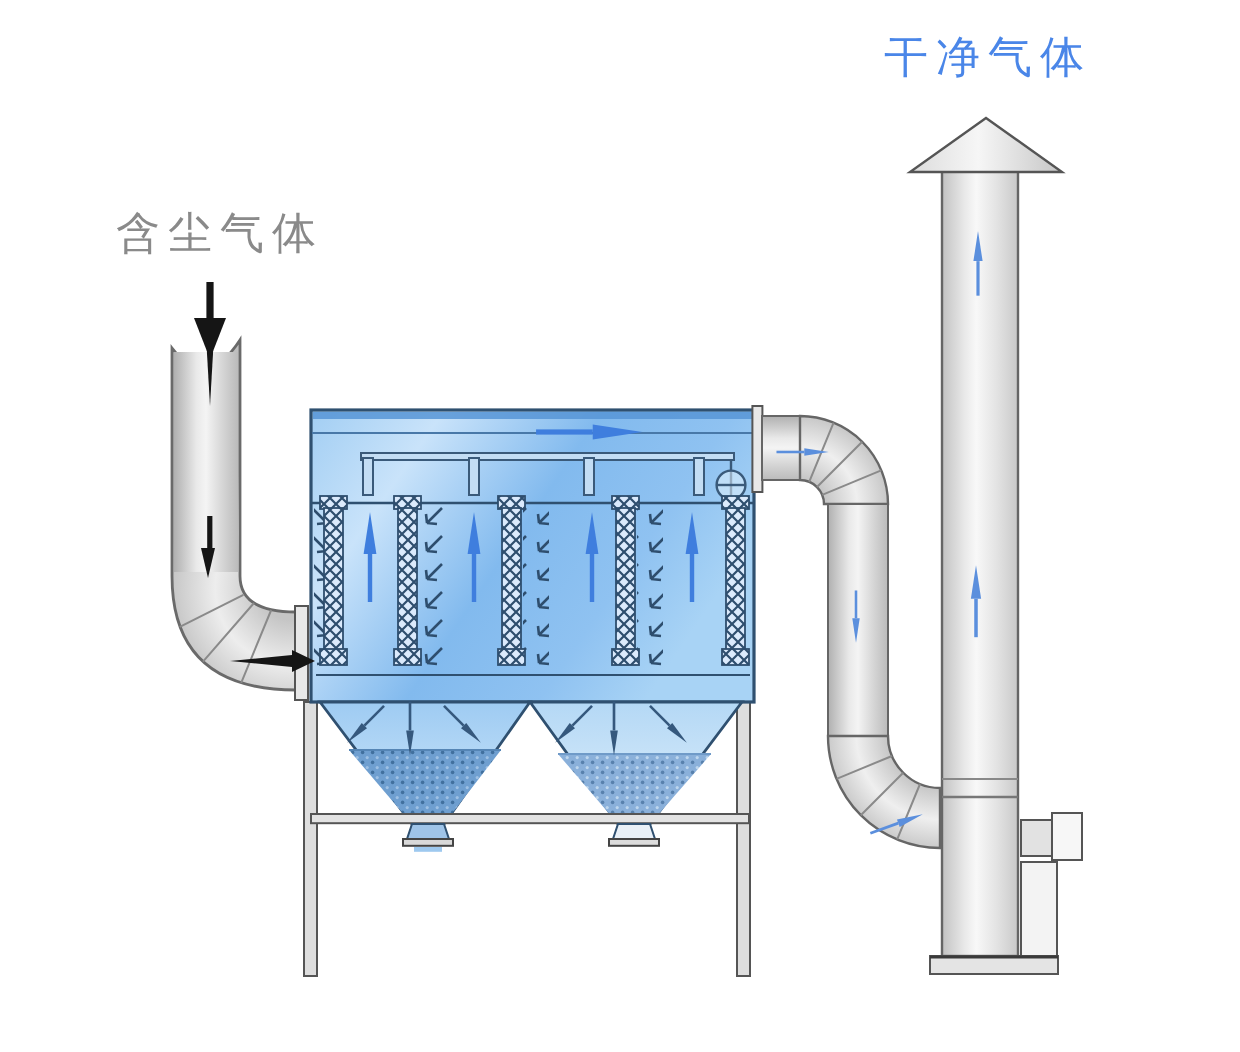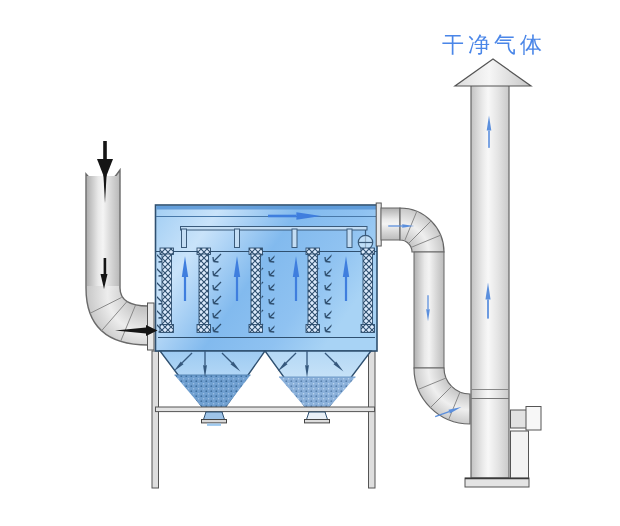--- a/index.html
+++ b/index.html
@@ -1,20 +1,20 @@
 <!DOCTYPE html>
 <html style="--inlet_label: #8a8a8a; --clean_label: #4a86e8; --outline_dark: #2f5070; --hatch_line: #2e4e6e; --housing_light: #c9e3fa; --housing_mid: #82baee; --flow_arrow_blue: #3f7ede; --duct_arrow_blue: #5b8fdd; --hopper_arrow_navy: #35587d; --dust_fill: #6f9fd0; --dust_fill_light: #8ab0da; --black_arrow: #151515; --metal_edge: #666666;"><head>
 <meta charset="utf-8">
 <style>
   html,body{margin:0;padding:0;background:#fff;}
   .canvas{position:relative;width:620px;height:526px;background:#ffffff;overflow:hidden;
           font-family:"Liberation Sans",sans-serif;}
   .label{position:absolute;font-size:22px;letter-spacing:4px;white-space:nowrap;line-height:1;}
   #label-inlet{left:58px;top:106px;color:var(--inlet_label,#8a8a8a);}
-  #label-clean{left:442px;top:34px;color:var(--clean_label,#4a86e8);}
+  #label-clean{left:442px;top:18px;color:var(--clean_label,#4a86e8);}
   svg{position:absolute;left:0;top:0;}
 </style>
 </head>
 <body>
 
 <div class="canvas">
 
   <svg width="620" height="526" viewBox="0 0 620 526">
     <defs>
       <linearGradient id="metalH" x1="0" y1="0" x2="1" y2="0">
@@ -248,14 +248,15 @@
         <polygon points="103.4,175 106.6,175 105,203"></polygon>
       </g>
       <g>
         <rect x="103.6" y="258" width="2.6" height="17"></rect>
         <polygon points="100.5,274 107.5,274 104,289"></polygon>
       </g>
       <polygon points="115,330.5 146,327.5 146,325 157.5,330.5 146,336 146,333.5"></polygon>
     </g>
   </svg>
 
+  <div class="label" id="label-inlet">含尘气体</div>
   <div class="label" id="label-clean">干净气体</div>
 </div>
 
 </body></html>

